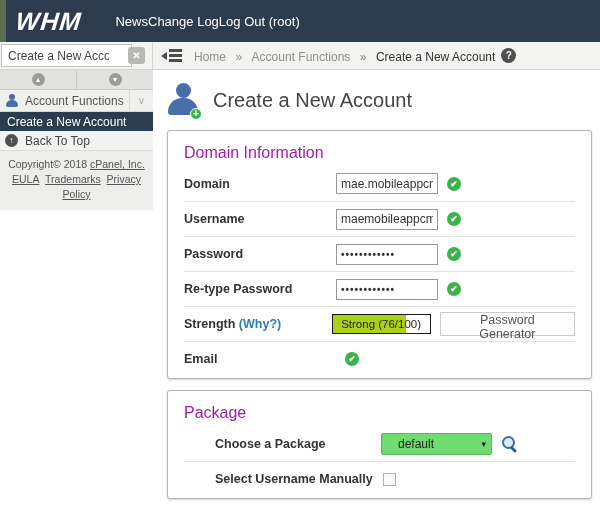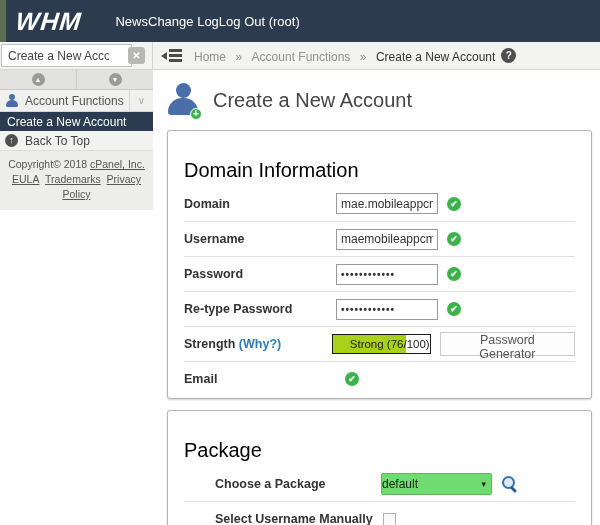--- a/index.html
+++ b/index.html
@@ -73,41 +73,41 @@
                             border-radius:50%; background:#4a6fa8; }
   .person-icon-lg::after { content:""; position:absolute; left:0; top:15px; width:30px; height:17px;
                            border-radius:14px 14px 3px 3px; background:#4a6fa8; }
   .plus-badge { position:absolute; right:-2px; bottom:-3px; width:12px; height:12px; border-radius:50%;
                 background:#3bb24a; border:1px solid #fff; color:#fff; font-size:10px; font-weight:bold;
                 line-height:10px; text-align:center; z-index:2; }
   .page-title { font-size:20px; color:#454545; font-weight:normal; }
 
   .box { margin:0 0 11px 14px; width:425px; border:1px solid #b5b5b5; border-radius:3px;
          padding:0 16px 2px; box-shadow:0 1px 2px rgba(0,0,0,0.18); background:#fff; }
-  .box h2 { font-size:20px; color:#000000; font-weight:normal; margin:28px 0 4px; }
+  .box h2 { font-size:16px; color:#a21caf; font-weight:normal; margin:13px 0 4px; }
   .frow { display:flex; align-items:center; min-height:35px; border-top:1px solid #e2e2e2; }
   .frow.first { border-top:none; }
   .flabel { width:152px; font-size:12.5px; font-weight:bold; color:#333; }
   .flabel .why { color:#2e7cb8; text-decoration:none; cursor:pointer; }
   .finput { width:102px; height:21px; border:1px solid #9a9a9a; font-size:12px; color:#333;
             padding:0 4px; font-family:"Liberation Sans",sans-serif; }
   .finput.pwd { font-size:10px; letter-spacing:1px; font-weight:bold; }
   .finput::placeholder { color:#888; }
   .check-icon { width:14px; height:14px; border-radius:50%; background:#3bb24a; color:#fff; font-size:9px;
                 font-weight:bold; line-height:14px; text-align:center; margin-left:9px; }
   .strength-meter { position:relative; width:102px; height:20px; border:1px solid #1a1a1a; background:#fff; }
   .strength-fill { position:absolute; left:0; top:0; height:100%; background:#a9d117; }
   .strength-text { position:absolute; left:0; top:0; width:100%; height:100%; font-size:11.5px; color:#222;
-                   text-align:right; line-height:19px; }
+                   text-align:center; line-height:19px; }
   .pwgen-btn { margin-left:9px; height:24px; padding:0 11px; background:#fdfdfd; border:1px solid #cbcbcb;
                border-radius:0; font-size:12.5px; color:#555; cursor:pointer;
                font-family:"Liberation Sans",sans-serif; }
   .flabel.wide { width:166px;margin-left:31px; }
   .pkg-select { position:relative; width:111px; height:22px; background:#70db70; border:1px solid #59b859;
-                border-radius:2px; font-size:12px; color:#222; line-height:20px; padding-left:0;
+                border-radius:2px; font-size:12px; color:#222; line-height:20px; padding-left:16px;
                 cursor:pointer; }
   .pkg-select .arrow { position:absolute; right:5px; top:0; font-size:9px; color:#222; line-height:21px; }
   .mag-icon { position:relative; width:17px; height:17px; margin-left:9px; cursor:pointer; }
   .mag-icon::before { content:""; position:absolute; left:1px; top:1px; width:9px; height:9px;
                       border:2px solid #3572b0; border-radius:50%; background:#dce9f5; }
   .mag-icon::after { content:""; position:absolute; right:1px; bottom:1px; width:7px; height:3px;
                      background:#2a5a91; transform:rotate(45deg); border-radius:1px; }
   .manual-checkbox { width:13px; height:13px; border:1px solid #b0b0b0; background:#fafafa;
                      appearance:none; -webkit-appearance:none; cursor:pointer; margin-left:2px; }
 </style>

